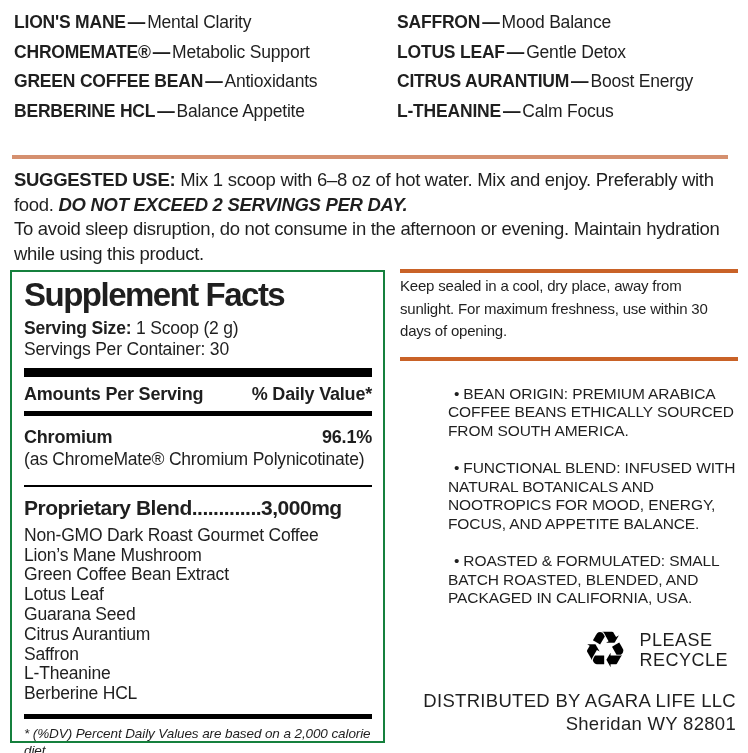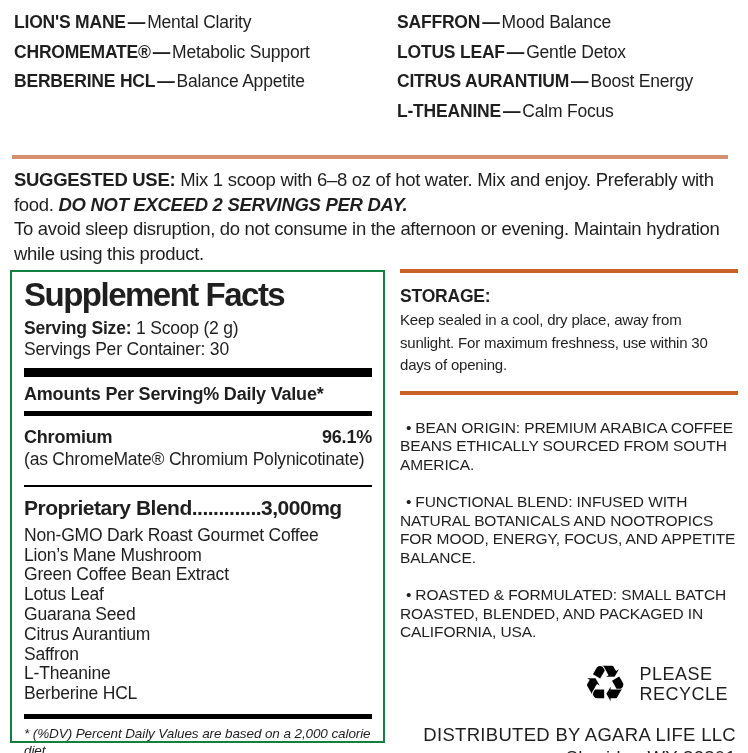--- a/index.html
+++ b/index.html
@@ -45,21 +45,21 @@
     padding: 4px 11px 6px 12px;
   }
   .facts-title {
     font-size: 33px; font-weight: bold; letter-spacing: -1.5px;
     margin: 2px 0 5px 0; line-height: 1.05; white-space: nowrap;
   }
   .facts-serving { font-size: 17.5px; line-height: 21px; letter-spacing: -0.2px; }
   .bar-thick { height: 9px; background: #000; margin-top: 8px; }
   .bar-med   { height: 5px; background: #000; }
   .facts-header-row {
-    display: flex; justify-content: flex-start;
+    display: flex; justify-content: space-between;
     font-weight: bold; font-size: 18px; letter-spacing: -0.2px;
     padding: 7px 0 6px 0;
   }
   .facts-row {
     display: flex; justify-content: space-between;
     font-weight: bold; font-size: 18px; margin-top: 11px; letter-spacing: -0.2px; gap: 16px;
   }
   .facts-source { font-size: 17.5px; line-height: 22px; letter-spacing: -0.2px; }
   .rule-thin { height: 2px; background: #000; margin: 15px 0 9px 0; }
   .blend-title {
@@ -69,21 +69,21 @@
   .blend-list { font-size: 17.5px; line-height: 19.8px; letter-spacing: -0.2px; margin-top: 7px; }
   .facts-foot { font-size: 13.5px; font-style: italic; line-height: 17.5px; margin-top: 6px; letter-spacing: -0.1px; }
 
   
   .right-col { position: absolute; left: 400px; top: 269px; width: 338px; }
   .rule-orange { height: 4px; background: #c96227; }
   .storage-title { font-weight: bold; font-size: 17.5px; margin-top: 13px; letter-spacing: -0.2px; }
   .storage-text { font-size: 15px; line-height: 22.5px; margin-top: 2px; letter-spacing: -0.2px; }
   .rule-orange-2 { margin-top: 14px; }
   .bullets { margin-top: 24px; }
-  .bullet-item { font-size: 15.5px; line-height: 18.5px; margin-bottom: 19px; letter-spacing: -0.1px; }
+  .bullet-item { font-size: 15.5px; line-height: 18.5px; margin-bottom: 19px; letter-spacing: -0.1px; margin-left: 48px; }
   .bullet-dot { padding: 0 4px 0 6px; }
 
   .recycle-row {
     display: flex; align-items: center; justify-content: flex-end;
     margin-top: 8px; padding-right: 10px;
   }
   .recycle-icon { font-size: 50px; line-height: 46px; color: #000; }
   .recycle-label { font-size: 18px; line-height: 20px; margin-left: 12px; letter-spacing: 0.5px; }
 
   .distributor { text-align: right; margin-top: 16px; padding-right: 2px;
@@ -94,20 +94,23 @@
 
 <div class="page">
 
   <div class="highlights">
     <div class="hl-col">
       <div class="hl-item">
         <span class="hl-name">LION'S MANE</span><span class="hl-dash">—</span><span class="hl-benefit">Mental Clarity</span>
       </div>
       <div class="hl-item">
         <span class="hl-name">CHROMEMATE®</span><span class="hl-dash">—</span><span class="hl-benefit">Metabolic Support</span>
+      </div>
+      <div class="hl-item">
+        <span class="hl-name">GREEN COFFEE BEAN</span><span class="hl-dash">—</span><span class="hl-benefit">Antioxidants</span>
       </div>
       <div class="hl-item">
         <span class="hl-name">BERBERINE HCL</span><span class="hl-dash">—</span><span class="hl-benefit">Balance Appetite</span>
       </div>
     </div>
     <div class="hl-col">
       <div class="hl-item">
         <span class="hl-name">SAFFRON</span><span class="hl-dash">—</span><span class="hl-benefit">Mood Balance</span>
       </div>
       <div class="hl-item">
@@ -165,21 +168,20 @@
 
     <div class="bar-med" style="margin-top:10px;"></div>
     <div class="facts-foot">
       <div>* (%DV) Percent Daily Values are based on a 2,000 calorie diet.</div>
 
     </div>
   </div>
 
   <div class="right-col">
     <div class="rule-orange"></div>
-    <div class="storage-title">STORAGE:</div>
     <div class="storage-text">Keep sealed in a cool, dry place, away from sunlight. For maximum freshness, use within 30 days of opening.</div>
     <div class="rule-orange rule-orange-2"></div>
 
     <div class="bullets">
       <div class="bullet-item"><span class="bullet-dot">•</span><span>BEAN ORIGIN: PREMIUM ARABICA COFFEE BEANS ETHICALLY SOURCED FROM SOUTH AMERICA.</span></div>
       <div class="bullet-item"><span class="bullet-dot">•</span><span>FUNCTIONAL BLEND: INFUSED WITH NATURAL BOTANICALS AND NOOTROPICS FOR MOOD, ENERGY, FOCUS, AND APPETITE BALANCE.</span></div>
       <div class="bullet-item"><span class="bullet-dot">•</span><span>ROASTED &amp; FORMULATED: SMALL BATCH ROASTED, BLENDED, AND PACKAGED IN CALIFORNIA, USA.</span></div>
     </div>
 
     <div class="recycle-row">

